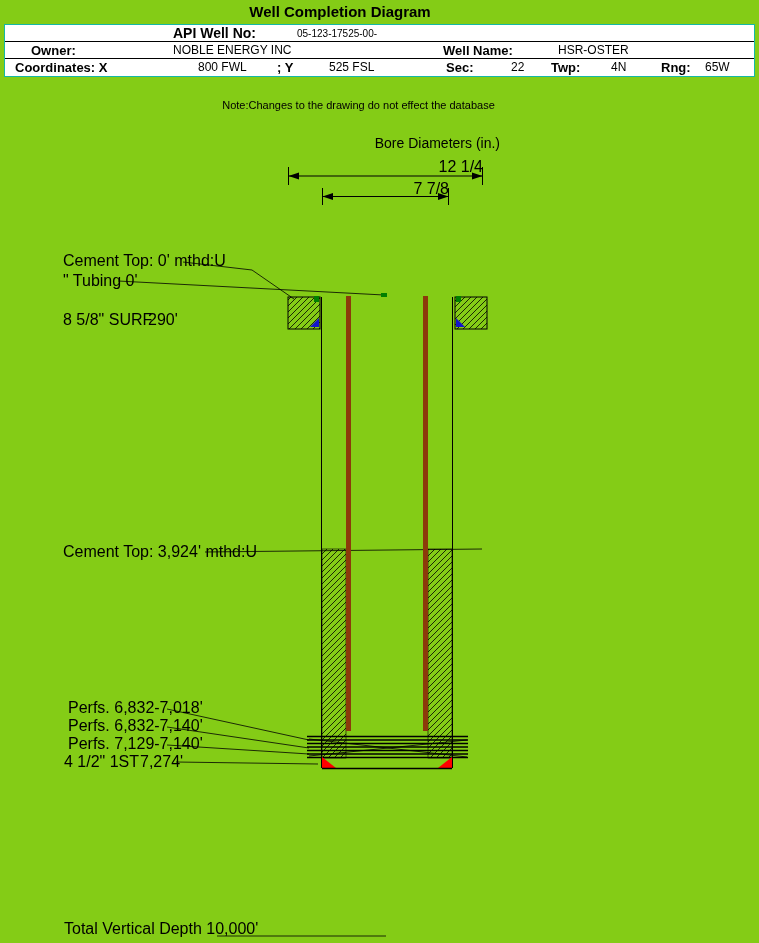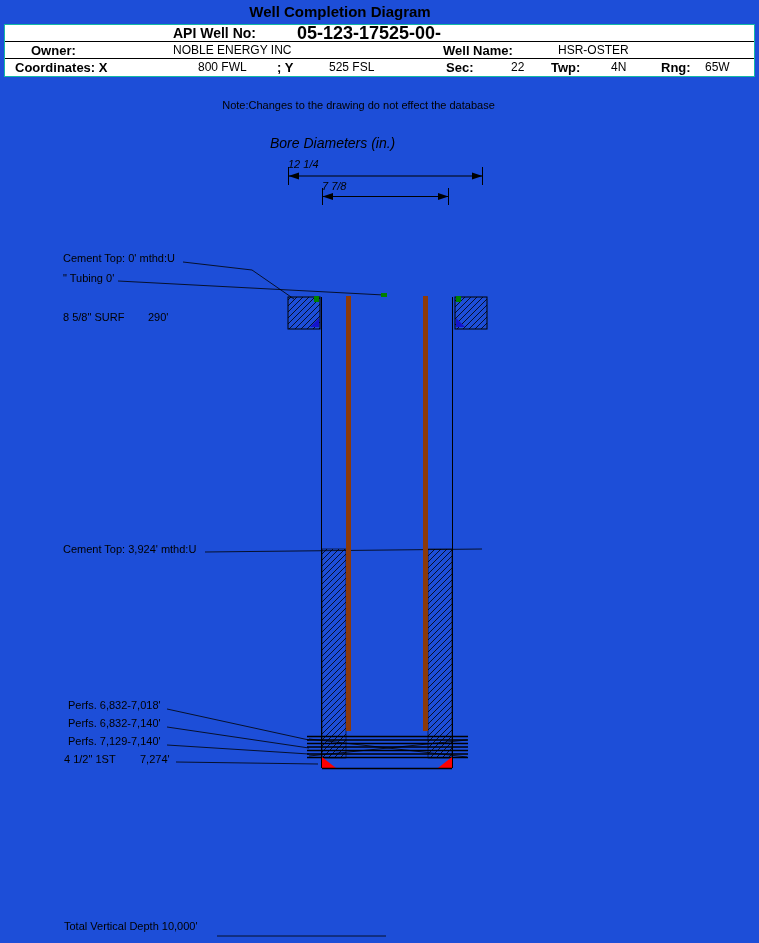--- a/index.html
+++ b/index.html
@@ -1,30 +1,30 @@
 <!DOCTYPE html>
 <html><head>
 <meta charset="utf-8">
 <style>
   * { margin:0; padding:0; box-sizing:border-box; }
   html,body { background:#fff; }
   body { font-family:"Liberation Sans", sans-serif; color:#000; }
-  .page { position:relative; width:759px; height:943px; background:#1d4ed8; overflow:hidden; }
+  .page { position:relative; width:759px; height:943px; background:#84cc16; overflow:hidden; }
   .doc-title { position:absolute; top:3px; left:0; width:680px; text-align:center;
                font-weight:bold; font-size:15px; white-space:nowrap; }
   .hdr-table { position:absolute; top:24px; left:4px; width:751px; border:1px solid #14b8a6; background:#fff; }
   .hdr-row { position:relative; height:17px; border-bottom:1px solid #000; }
   .hdr-row:last-child { border-bottom:none; }
   .lbl { position:absolute; font-weight:bold; font-size:13px; line-height:17px; white-space:nowrap; }
   .val { position:absolute; font-size:12px; line-height:17px; white-space:nowrap; }
   .lbl.lg { font-size:14px; }
-  .val.lg { font-size:18px;font-weight:bold; }
+  .val.lg { font-size:10px; }
   .note { position:absolute; top:99px; left:0; width:717px; text-align:center; font-size:11px; }
-  .ann { position:absolute; font-size:11px; white-space:nowrap; }
-  .ctr { text-align:left;font-style:italic; }
+  .ann { position:absolute; font-size:16px; white-space:nowrap; }
+  .ctr { text-align:right; }
   svg.diagram { position:absolute; left:0; top:0; }
 </style>
 </head>
 <body>
 
 <div class="page">
 
   <div class="doc-title">Well Completion Diagram</div>
 
   <div class="hdr-table">

